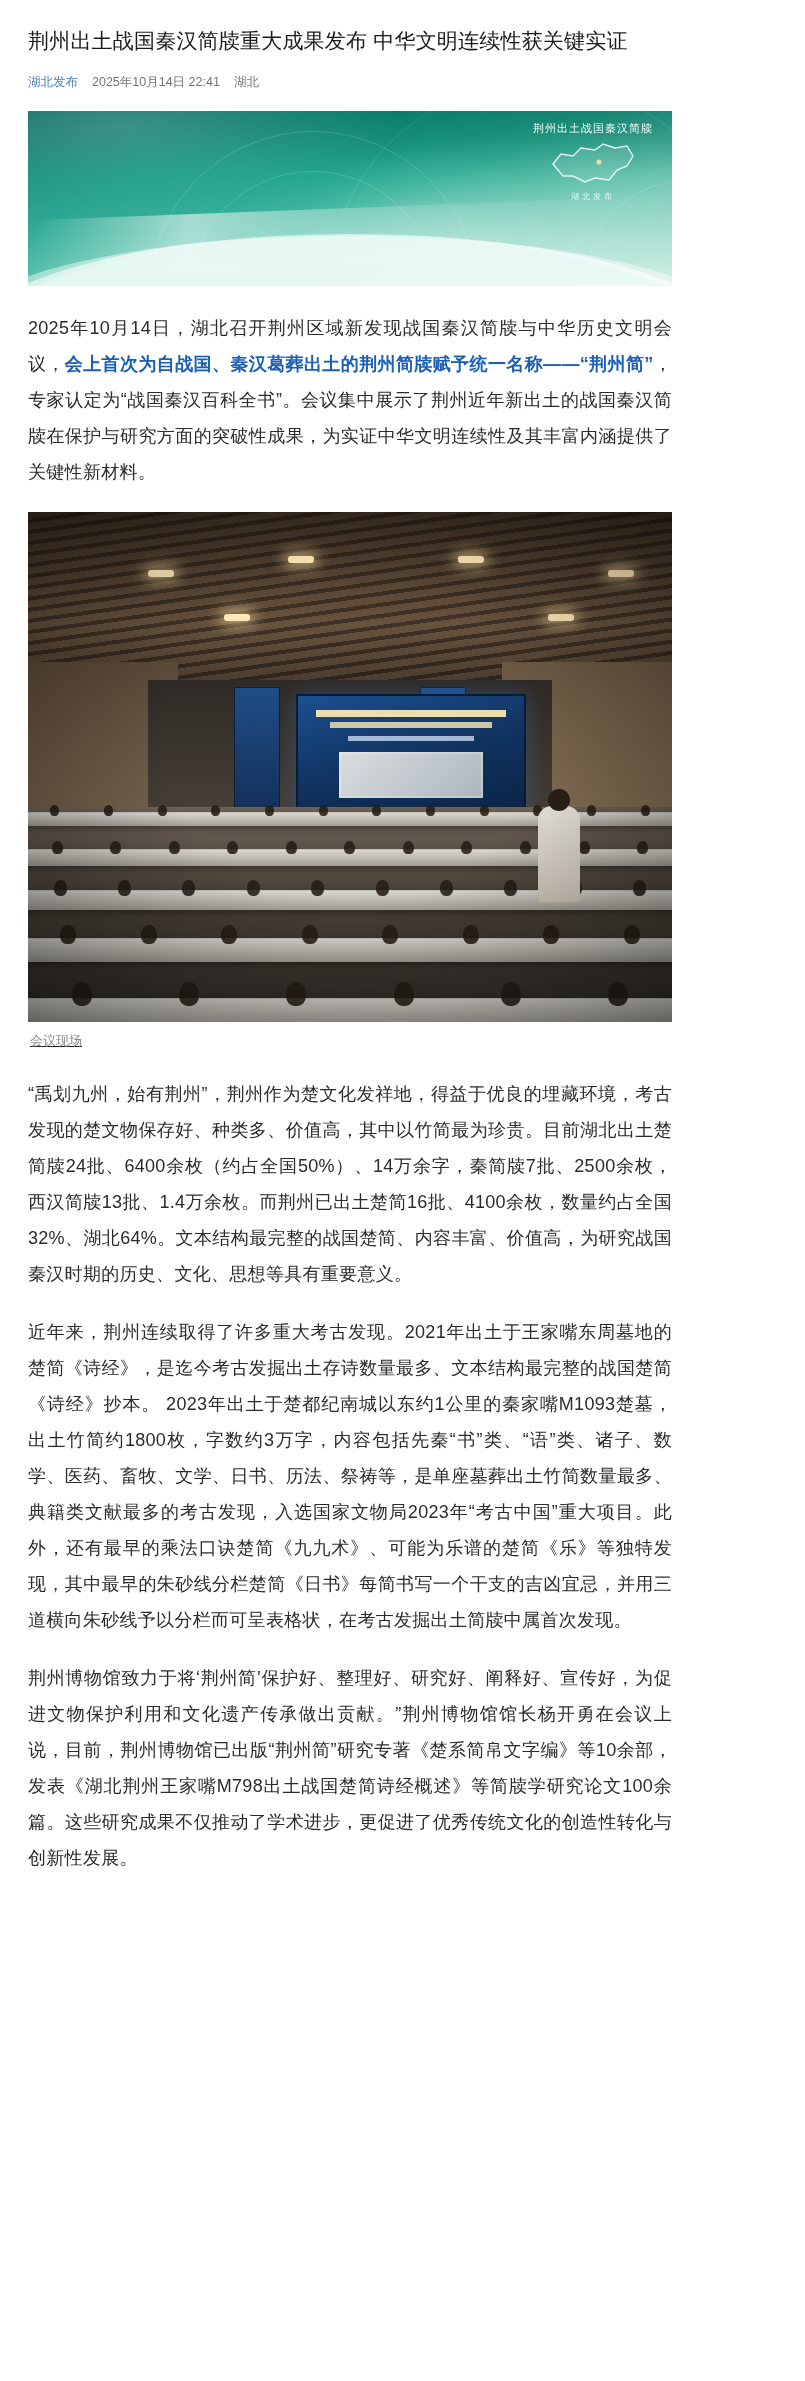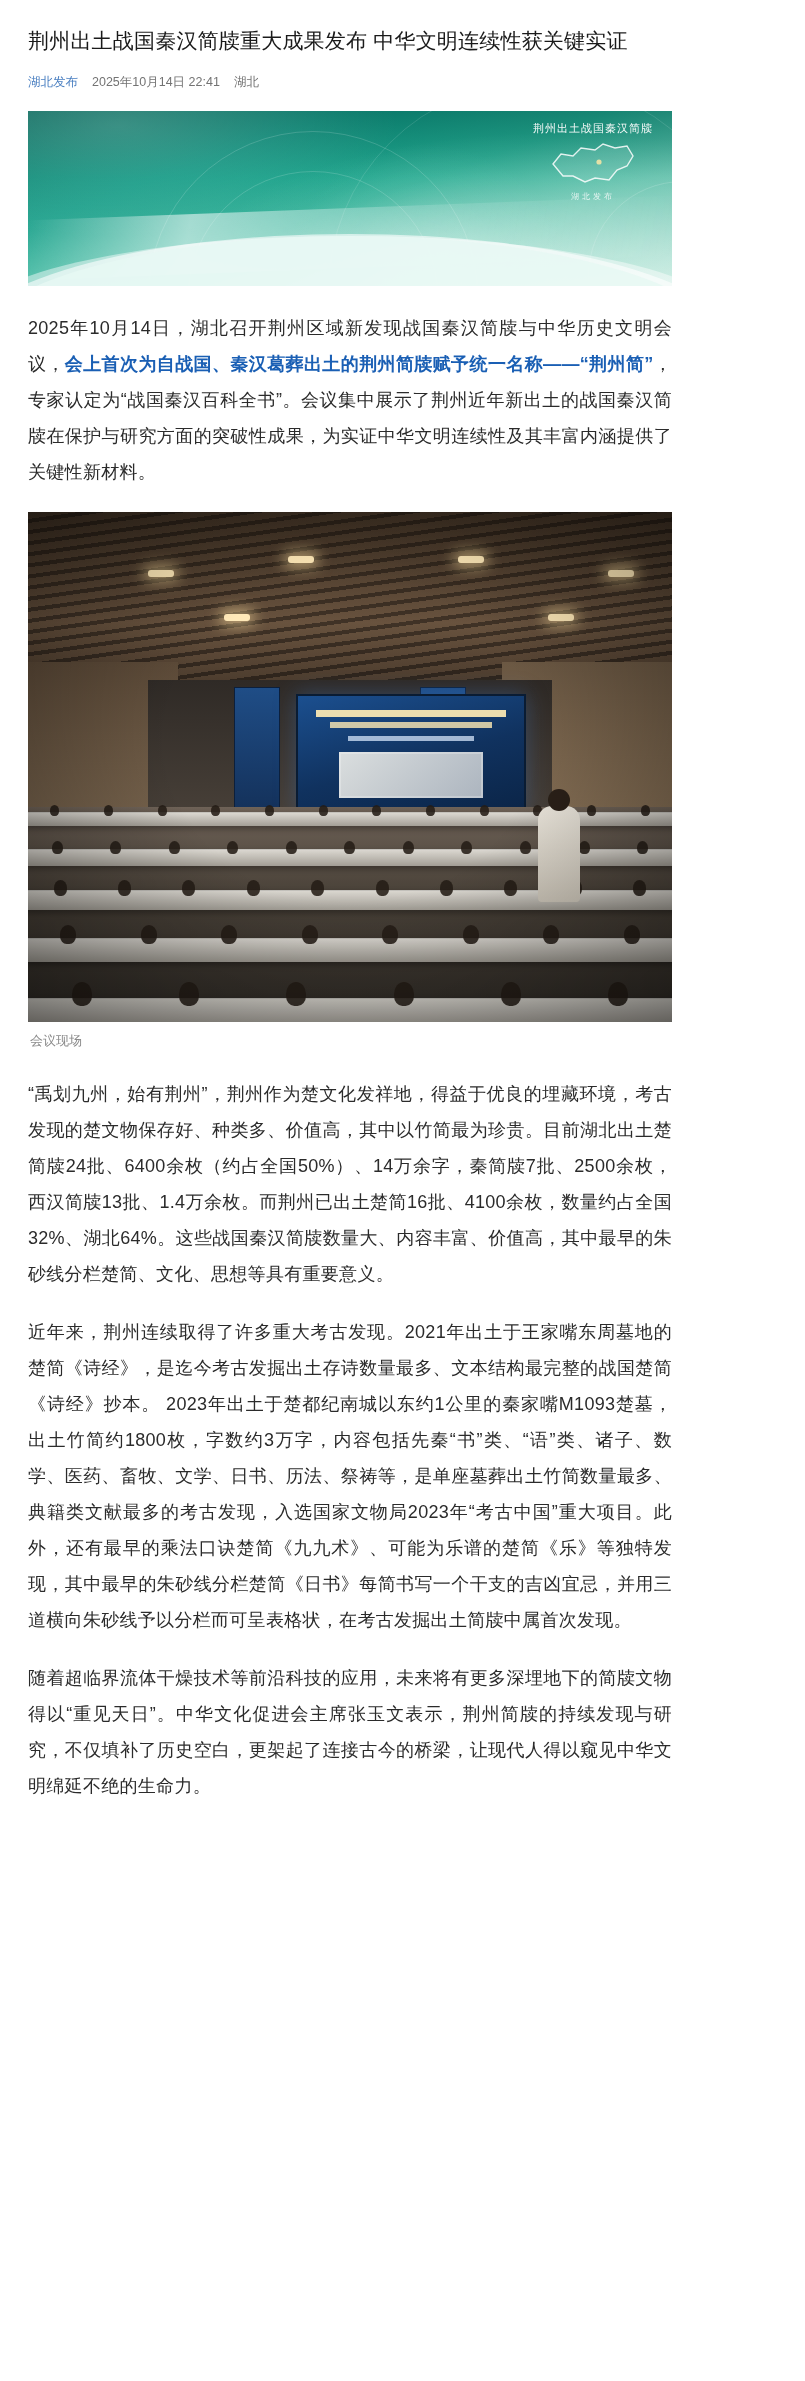--- a/index.html
+++ b/index.html
@@ -133,21 +133,21 @@
     margin: 0 0 22px 0;
     text-align: justify;
     letter-spacing: 0.3px;
   }
   .hl {
     color: #1a5fb4;
     font-weight: bold;
   }
 
   
-  .photo-block { margin: 4px 0 26px 0; }
+  .photo-block { margin: 4px 0 26px 0; text-decoration: underline; }
   .photo {
     position: relative;
     width: 100%;
     height: 510px;
     overflow: hidden;
     background: #4d4034;
   }
   .ph-ceiling {
     position: absolute;
     left: 0; right: 0; top: 0;
@@ -415,17 +415,17 @@
             <i style="width:20px;height:24px;"></i>
         </div>
       </div>
 
       <div class="ph-person-r"></div>
       <div class="ph-vignette"></div>
     </div>
     <div class="photo-caption">会议现场</div>
   </div>
 
-  <p class="body-text">“禹划九州，始有荆州”，荆州作为楚文化发祥地，得益于优良的埋藏环境，考古发现的楚文物保存好、种类多、价值高，其中以竹简最为珍贵。目前湖北出土楚简牍24批、6400余枚（约占全国50%）、14万余字，秦简牍7批、2500余枚，西汉简牍13批、1.4万余枚。而荆州已出土楚简16批、4100余枚，数量约占全国32%、湖北64%。这些战国秦汉简牍数量大、内容丰富、价值高，其中最早的朱砂线分栏楚简、文化、思想等具有重要意义。</p>
+  <p class="body-text">“禹划九州，始有荆州”，荆州作为楚文化发祥地，得益于优良的埋藏环境，考古发现的楚文物保存好、种类多、价值高，其中以竹简最为珍贵。目前湖北出土楚简牍24批、6400余枚（约占全国50%）、14万余字，秦简牍7批、2500余枚，西汉简牍13批、1.4万余枚。而荆州已出土楚简16批、4100余枚，数量约占全国32%、湖北64%。文本结构最完整的战国楚简、内容丰富、价值高，为研究战国秦汉时期的历史、文化、思想等具有重要意义。</p>
   <p class="body-text">近年来，荆州连续取得了许多重大考古发现。2021年出土于王家嘴东周墓地的楚简《诗经》，是迄今考古发掘出土存诗数量最多、文本结构最完整的战国楚简《诗经》抄本。 2023年出土于楚都纪南城以东约1公里的秦家嘴M1093楚墓，出土竹简约1800枚，字数约3万字，内容包括先秦“书”类、“语”类、诸子、数学、医药、畜牧、文学、日书、历法、祭祷等，是单座墓葬出土竹简数量最多、典籍类文献最多的考古发现，入选国家文物局2023年“考古中国”重大项目。此外，还有最早的乘法口诀楚简《九九术》、可能为乐谱的楚简《乐》等独特发现，其中最早的朱砂线分栏楚简《日书》每简书写一个干支的吉凶宜忌，并用三道横向朱砂线予以分栏而可呈表格状，在考古发掘出土简牍中属首次发现。</p>
-  <p class="body-text">随着超临界流体干燥技术等前沿科技的应用，未来将有更多深埋地下的简牍文物得以“重见天日”。中华文化促进会主席张玉文表示，荆州简牍的持续发现与研究，不仅填补了历史空白，更架起了连接古今的桥梁，让现代人得以窥见中华文明绵延不绝的生命力。</p>
+  <p class="body-text">荆州博物馆致力于将‘荆州简’保护好、整理好、研究好、阐释好、宣传好，为促进文物保护利用和文化遗产传承做出贡献。”荆州博物馆馆长杨开勇在会议上说，目前，荆州博物馆已出版“荆州简”研究专著《楚系简帛文字编》等10余部，发表《湖北荆州王家嘴M798出土战国楚简诗经概述》等简牍学研究论文100余篇。这些研究成果不仅推动了学术进步，更促进了优秀传统文化的创造性转化与创新性发展。</p>
 
 </div>
 
 </body></html>

